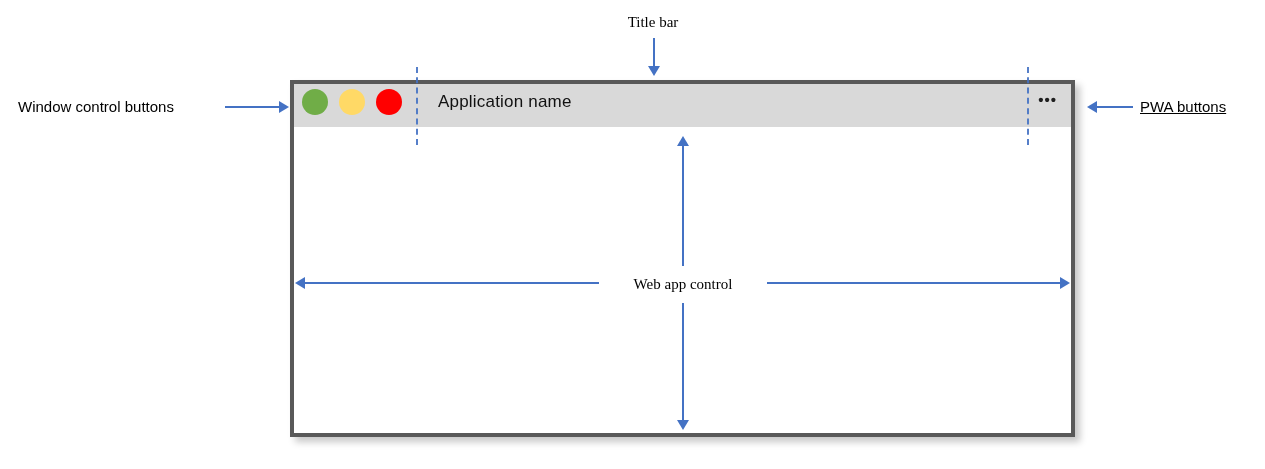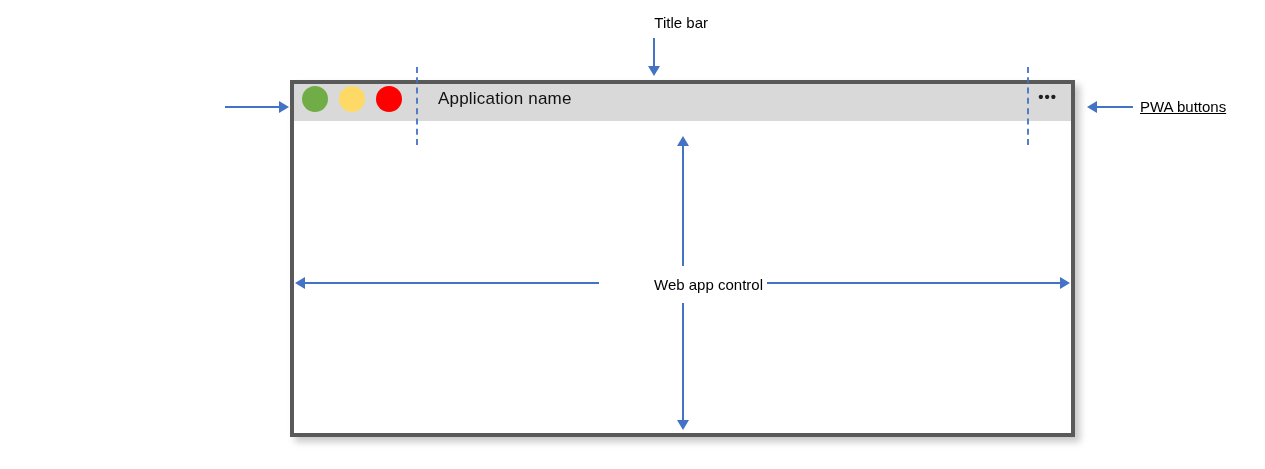--- a/index.html
+++ b/index.html
@@ -6,37 +6,37 @@
   body { font-family: "Liberation Sans", sans-serif; color: #000; }
   .canvas { position: relative; width: 1265px; height: 469px; background: #fff; overflow: hidden; }
 
   
   .pwa-window {
     position: absolute; left: 290px; top: 80px; width: 785px; height: 357px;
     box-sizing: border-box; border: 4px solid var(--window-border, #595959);
     background: #fff; box-shadow: 5px 5px 7px rgba(0,0,0,0.22);
   }
   .titlebar {
-    position: relative; height: 37px; background: var(--titlebar-bg, #D9D9D9);
+    position: relative; height: 43px; background: var(--titlebar-bg, #D9D9D9);
     display: flex; align-items: center; padding: 0 14px 8px 8px; box-sizing: border-box;
   }
   .circle { width: 26px; height: 26px; border-radius: 50%; margin-right: 11px; flex: 0 0 auto; }
   .app-name { font-size: 17px; margin-left: 25px; color: #111; letter-spacing: 0.2px; white-space: nowrap; }
   .pwa-dots {
     margin-left: auto; font-size: 15px; font-weight: bold; color: #1f1f1f;
     letter-spacing: 1px; line-height: 1; transform: translateY(-2px); white-space: nowrap;
   }
   .content-area { position: absolute; left: 0; right: 0; top: 45px; bottom: 0; background: #fff; }
 
   
   .dashed-v { position: absolute; width: 0; border-left: 2px dashed var(--annotation-blue, #4472C4); opacity: 0.9; }
 
   
   .label { position: absolute; font-size: 15px; line-height: 19px; color: #000; white-space: nowrap; }
-  .label.center { text-align: right; }
+  .label.center { text-align: center; font-family: Liberation Serif, serif; }
 
   
   .hline { position: absolute; height: 2px; background: var(--annotation-blue, #4472C4); }
   .vline { position: absolute; width: 2px; background: var(--annotation-blue, #4472C4); }
   .head { position: absolute; width: 0; height: 0; border-style: solid; }
   .head.left  { border-width: 6px 10px 6px 0; border-color: transparent var(--annotation-blue, #4472C4) transparent transparent; }
   .head.right { border-width: 6px 0 6px 10px; border-color: transparent transparent transparent var(--annotation-blue, #4472C4); }
   .head.up    { border-width: 0 6px 10px 6px; border-color: transparent transparent var(--annotation-blue, #4472C4) transparent; }
   .head.down  { border-width: 10px 6px 0 6px; border-color: var(--annotation-blue, #4472C4) transparent transparent transparent; }
 </style>
@@ -58,20 +58,21 @@
 
   <div class="dashed-v" style="left:416px; top:67px; height:78px;"></div>
   <div class="dashed-v" style="left:1027px; top:67px; height:78px;"></div>
 
   <div class="label center" style="left:598px; top:13px; width:110px;">Title bar</div>
   <div>
     <div class="vline" style="left:653px; top:38px; height:29px;"></div>
     <div class="head down" style="left:648px; top:66px;"></div>
   </div>
 
+  <div class="label" style="left:18px; top:97px;">Window control buttons</div>
   <div>
     <div class="hline" style="left:225px; top:106px; width:55px;"></div>
     <div class="head right" style="left:279px; top:101px;"></div>
   </div>
 
   <div class="label" style="left:1140px; top:97px;text-decoration:underline;">PWA buttons</div>
   <div>
     <div class="head left" style="left:1087px; top:101px;"></div>
     <div class="hline" style="left:1096px; top:106px; width:37px;"></div>
   </div>

